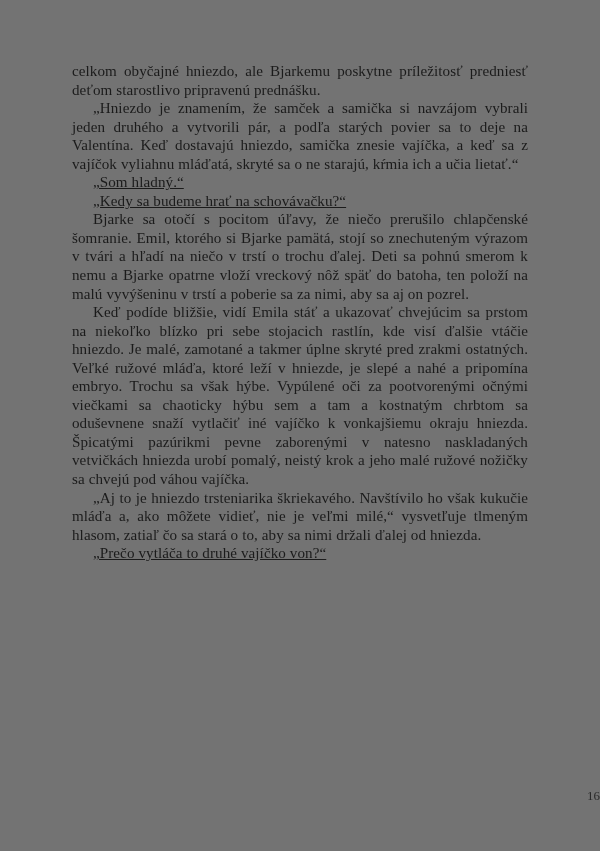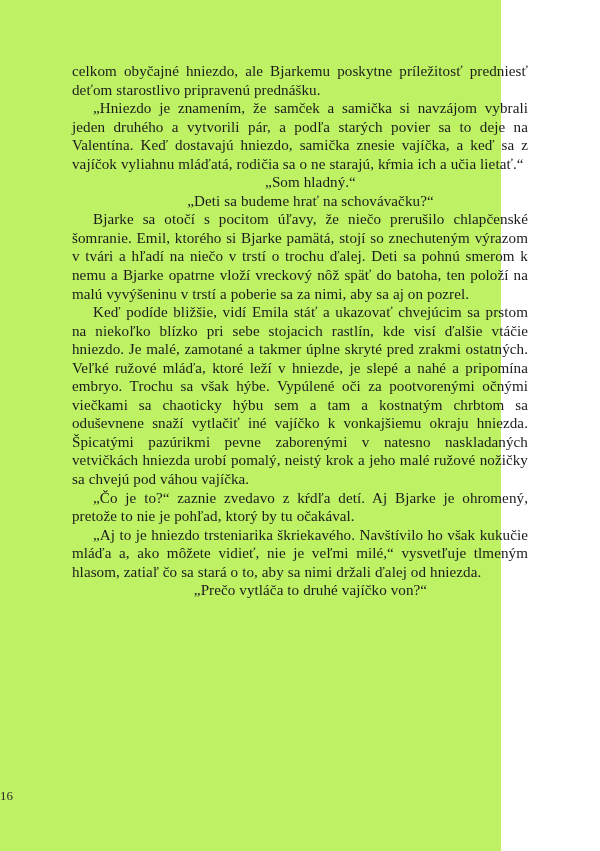--- a/index.html
+++ b/index.html
@@ -10,23 +10,23 @@
     width: 600px;
     height: 851px;
     background: #ffffff;
     font-family: "Liberation Serif", "DejaVu Serif", serif;
     color: #1a1a1a;
     overflow: hidden;
   }
 
   .page {
     position: relative;
-    width: 501px;
+    width: 600px;
     height: 851px;
-    background: #bef264;
+    background: #737373;
     box-sizing: border-box;
   }
 
   .text-block {
     position: absolute;
     left: 72px;
     top: 62px;
     width: 456px;
   }
 
@@ -45,48 +45,48 @@
   .para.indent {
     text-indent: 21px;
   }
 
   .para.noindent {
     text-indent: 0;
   }
 
   
   .para.dialogue {
-    text-align: center;
+    text-align: left;
     text-indent: 21px;
+    text-decoration: underline;
   }
 
   .page-number {
     position: absolute;
     left: 0;
     right: 0;
     top: 788px;
-    text-align: left;
+    text-align: right;
     font-size: 13px;
     line-height: 16px;
     color: #2a2a2a;
     font-family: "Liberation Serif", "DejaVu Serif", serif;
   }
 </style>
 </head>
 <body>
 
 <div class="page">
 
   <div class="text-block">
     <p class="para noindent">celkom obyčajné hniezdo, ale Bjarkemu poskytne príležitosť predniesť deťom starostlivo pripravenú prednášku.</p>
-    <p class="para indent">„Hniezdo je znamením, že samček a samička si navzájom vybrali jeden druhého a vytvorili pár, a podľa starých povier sa to deje na Valentína. Keď dostavajú hniezdo, samička znesie vajíčka, a keď sa z vajíčok vyliahnu mláďatá, rodičia sa o ne starajú, kŕmia ich a učia lietať.“</p>
+    <p class="para indent">„Hniezdo je znamením, že samček a samička si navzájom vybrali jeden druhého a vytvorili pár, a podľa starých povier sa to deje na Valentína. Keď dostavajú hniezdo, samička znesie vajíčka, a keď sa z vajíčok vyliahnu mláďatá, skryté sa o ne starajú, kŕmia ich a učia lietať.“</p>
     <p class="para dialogue">„Som hladný.“</p>
-    <p class="para dialogue">„Deti sa budeme hrať na schovávačku?“</p>
+    <p class="para dialogue">„Kedy sa budeme hrať na schovávačku?“</p>
     <p class="para indent">Bjarke sa otočí s pocitom úľavy, že niečo prerušilo chlapčenské šomranie. Emil, ktorého si Bjarke pamätá, stojí so znechuteným výrazom v tvári a hľadí na niečo v trstí o trochu ďalej. Deti sa pohnú smerom k nemu a Bjarke opatrne vloží vreckový nôž späť do batoha, ten položí na malú vyvýšeninu v trstí a poberie sa za nimi, aby sa aj on pozrel.</p>
     <p class="para indent">Keď podíde bližšie, vidí Emila stáť a ukazovať chvejúcim sa prstom na niekoľko blízko pri sebe stojacich rastlín, kde visí ďalšie vtáčie hniezdo. Je malé, zamotané a takmer úplne skryté pred zrakmi ostatných. Veľké ružové mláďa, ktoré leží v hniezde, je slepé a nahé a pripomína embryo. Trochu sa však hýbe. Vypúlené oči za pootvorenými očnými viečkami sa chaoticky hýbu sem a tam a kostnatým chrbtom sa oduševnene snaží vytlačiť iné vajíčko k vonkajšiemu okraju hniezda. Špicatými pazúrikmi pevne zaborenými v natesno naskladaných vetvičkách hniezda urobí pomalý, neistý krok a jeho malé ružové nožičky sa chvejú pod váhou vajíčka.</p>
-    <p class="para indent">„Čo je to?“ zaznie zvedavo z kŕdľa detí. Aj Bjarke je ohromený, pretože to nie je pohľad, ktorý by tu očakával.</p>
     <p class="para indent">„Aj to je hniezdo trsteniarika škriekavého. Navštívilo ho však kukučie mláďa a, ako môžete vidieť, nie je veľmi milé,“ vysvetľuje tlmeným hlasom, zatiaľ čo sa stará o to, aby sa nimi držali ďalej od hniezda.</p>
     <p class="para dialogue">„Prečo vytláča to druhé vajíčko von?“</p>
   </div>
 
   <div class="page-number">16</div>
 
 </div>
 
 </body></html>

